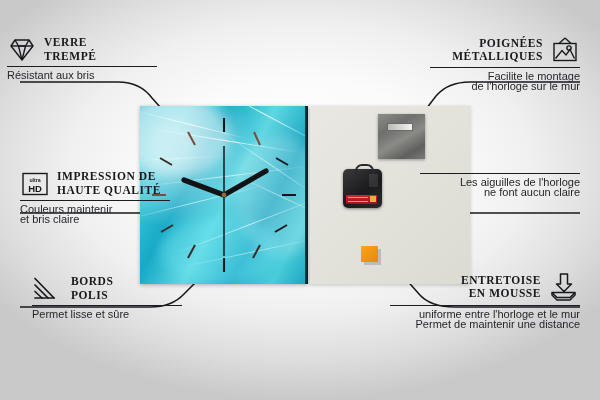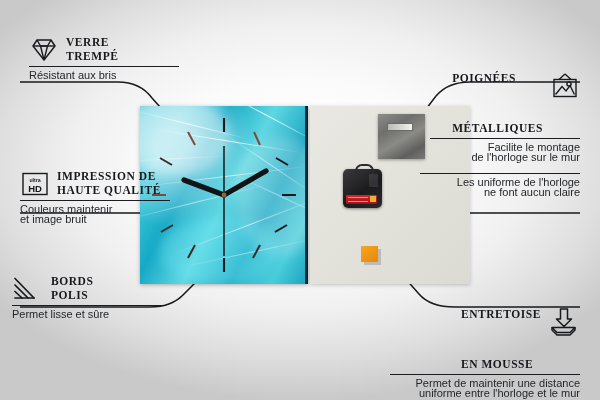--- a/index.html
+++ b/index.html
@@ -19,21 +19,21 @@
   .feat{position:absolute;}
   .feat .hdr{display:flex;align-items:center;gap:7px;}
   .feat.left .hdr{justify-content:flex-start;}
   .feat.right .hdr{justify-content:flex-end;}
   .ttl{
     font-family:"Liberation Serif", serif;
     font-weight:bold;font-size:11.5px;line-height:13.5px;
     letter-spacing:.55px;color:#17191c;text-transform:uppercase;
     white-space:nowrap;
   }
-  .feat.right .ttl{margin-top:36px;}
+  .feat.right .ttl{text-align:right;}
   .rule{height:1.4px;background:#1b1d20;margin:2.5px 0 3px 0;}
   .desc{
     font-family:Liberation Sans, sans-serif;
     font-size:11px;line-height:10.6px;color:#24262a;white-space:nowrap;
   }
   .feat.right .desc{text-align:right;}
   .ic{flex:0 0 auto;display:block;}
   
   #product{position:absolute;left:140px;top:106px;width:330px;height:178px;}
   .panel{position:absolute;top:0;height:178px;}
@@ -160,21 +160,21 @@
         <div id="batt">
           <div class="battLine" style="top:2px;"></div>
           <div class="battLine" style="top:6px;"></div>
           <div id="battPlus"></div>
         </div>
       </div>
       <div id="foam"></div>
     </div>
   </div>
 
-  <div class="feat left" style="left:29px;top:36px;width:150px;">
+  <div class="feat left" style="left:7px;top:36px;width:150px;">
     <div class="hdr">
       <svg class="ic" width="30" height="26" viewBox="0 0 30 26">
         <g fill="none" stroke="#17191c" stroke-width="1.4" stroke-linejoin="round">
           <path d="M4,9 L8,3 L22,3 L26,9 L15,23 Z"></path>
           <path d="M4,9 L26,9"></path>
             <path d="M8,3 L11.5,9 L15,23"></path>
             <path d="M22,3 L18.5,9 L15,23"></path>
           <path d="M11.5,9 L18.5,9"></path>
         </g>
       </svg>
@@ -194,24 +194,24 @@
         <text x="15" y="11" font-family="Liberation Sans, sans-serif" font-size="5.2" font-weight="bold" text-anchor="middle" fill="#17191c">ultra</text>
         <text x="15" y="20.5" font-family="Liberation Sans, sans-serif" font-size="9.5" font-weight="bold" text-anchor="middle" fill="#17191c">HD</text>
       </svg>
       <div>
         <div class="ttl">IMPRESSION DE</div>
         <div class="ttl">HAUTE QUALITÉ</div>
       </div>
     </div>
     <div class="rule"></div>
     <div class="desc">Couleurs maintenir</div>
-    <div class="desc">et image bruit</div>
-  </div>
-
-  <div class="feat left" style="left:12px;top:275px;width:150px;">
+    <div class="desc">et bris claire</div>
+  </div>
+
+  <div class="feat left" style="left:32px;top:275px;width:150px;">
     <div class="hdr">
       <svg class="ic" width="32" height="26" viewBox="0 0 32 26">
         <g stroke="#17191c" stroke-width="1.7" stroke-linecap="round">
           <line x1="3" y1="2.5" x2="22" y2="22"></line>
           <line x1="3" y1="9" x2="16" y2="22"></line>
           <line x1="3" y1="15.5" x2="10" y2="22"></line>
           <line x1="3" y1="22" x2="22" y2="22"></line>
         </g>
       </svg>
       <div>
@@ -238,36 +238,36 @@
         </g>
       </svg>
     </div>
     <div class="rule"></div>
     <div class="desc">Facilite le montage</div>
     <div class="desc">de l'horloge sur le mur</div>
   </div>
 
   <div class="feat right" style="left:420px;top:170px;width:160px;">
     <div class="rule"></div>
-    <div class="desc">Les uniforme de l'horloge</div>
+    <div class="desc">Les aiguilles de l'horloge</div>
     <div class="desc">ne font aucun claire</div>
   </div>
 
   <div class="feat right" style="left:390px;top:272px;width:190px;">
     <div class="hdr">
       <div>
         <div class="ttl">ENTRETOISE</div>
         <div class="ttl">EN MOUSSE</div>
       </div>
       <svg class="ic" width="32" height="30" viewBox="0 0 32 30">
         <g fill="none" stroke="#17191c" stroke-width="1.5" stroke-linejoin="round">
           <path d="M12.5,2 L19.5,2 L19.5,12 L23.5,12 L16,19.5 L8.5,12 L12.5,12 Z"></path>
           <path d="M16,20.5 L27,20.5 L22,25.5 L9,25.5 L4,20.5 Z" transform="translate(0,0)"></path>
           <path d="M4,20.5 L4,23 L9,28 L22,28 L27,23 L27,20.5"></path>
         </g>
       </svg>
     </div>
     <div class="rule"></div>
+    <div class="desc">uniforme entre l'horloge et le mur</div>
     <div class="desc">Permet de maintenir une distance</div>
-    <div class="desc">uniforme entre l'horloge et le mur</div>
   </div>
 
 </div>
 
 </body></html>

